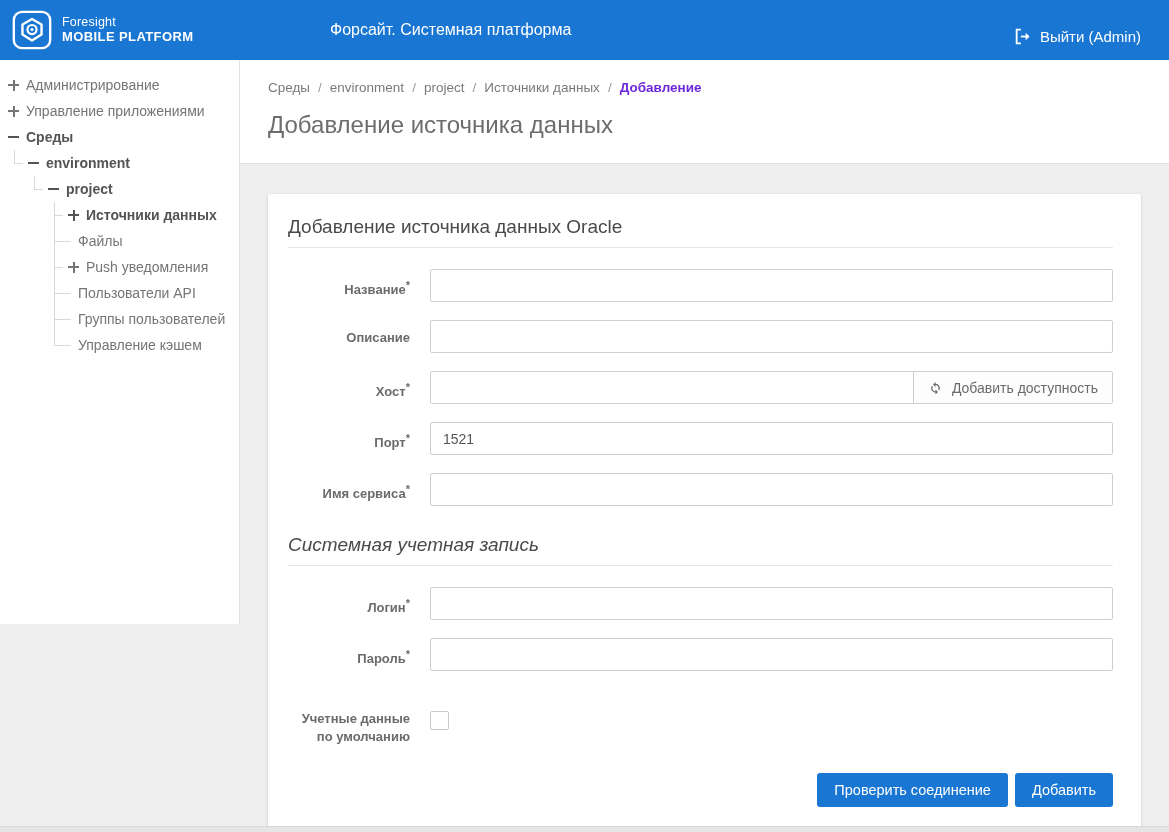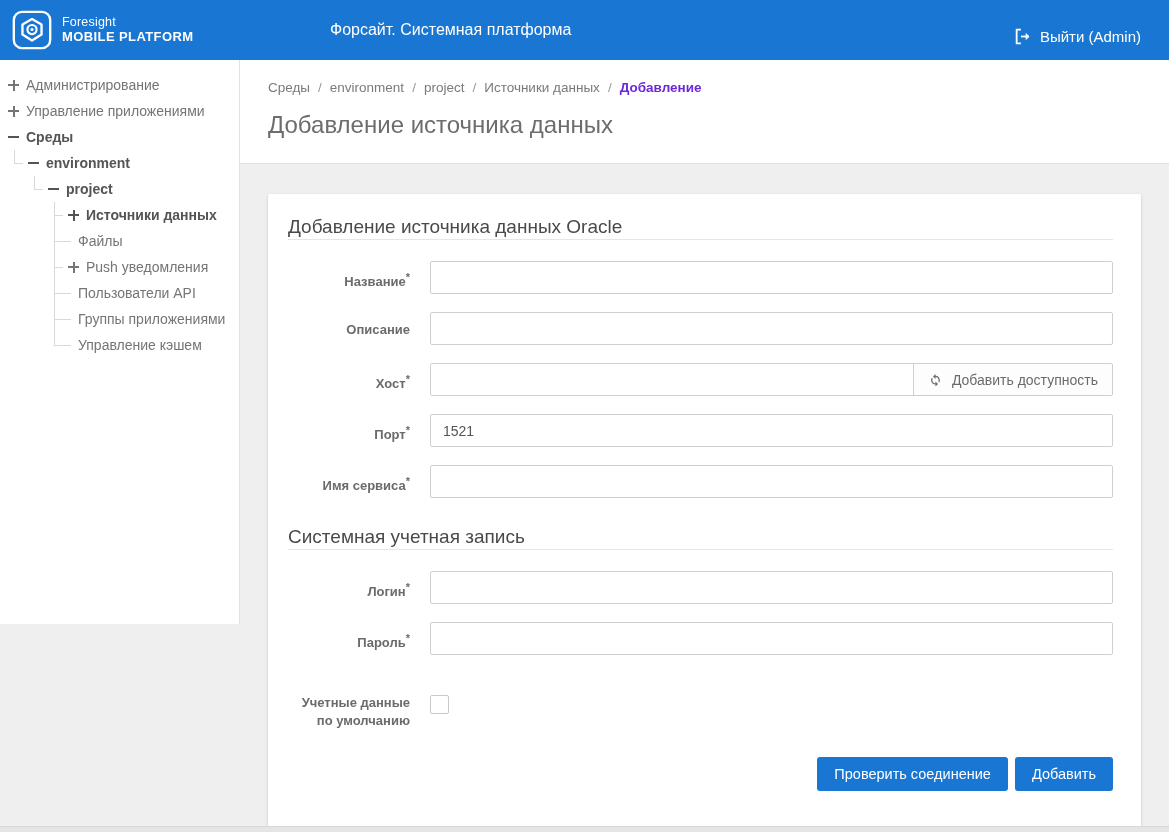--- a/index.html
+++ b/index.html
@@ -42,34 +42,34 @@
 
   
   .breadcrumb { font-size:13.5px; color:#7a7a7a; display:flex; gap:8px; align-items:center; }
   .breadcrumb .crumb { cursor:pointer; }
   .breadcrumb .sep { color:#9a9a9a; }
   .breadcrumb .current { font-weight:700; color:#6d28d9; }
   .page-title { margin-top:16px; font-size:24px; font-weight:400; color:#6d6d6d; }
 
   
   .card { background:#fff; border-radius:2px; box-shadow:0 1px 3px rgba(0,0,0,.18); padding:22px 28px 40px 20px; min-height:595px; }
-  .section-title { font-size:19px; font-weight:400; color:#4a4a4a; padding-bottom:1px; border-bottom:1px solid #e6e6e6; }
+  .section-title { font-size:19px; font-weight:400; color:#4a4a4a; padding-bottom:9px; border-bottom:1px solid #e6e6e6; }
   .section-title + .form-row { margin-top:21px; }
   .form-row { display:flex; align-items:flex-start; margin-bottom:18px; }
   .form-label { width:122px; flex:none; text-align:right; font-size:13px; font-weight:700; color:#6b6b6b; padding-top:9px; line-height:1.35; }
   .form-label sup { color:#6b6b6b; font-size:11px; }
   .form-field { flex:1; margin-left:20px; }
   .text-input { width:100%; height:33px; border:1px solid #cfcfcf; border-radius:2px; padding:0 12px; font-size:14px; color:#555; font-family:"Liberation Sans", sans-serif; background:#fff; outline:none; }
   .input-group { display:flex; border:1px solid #cfcfcf; border-radius:2px; height:33px; background:#fff; }
   .input-group .text-input { border:none; height:31px; flex:1; min-width:0; }
   .addon-btn { flex:none; display:flex; align-items:center; gap:9px; padding:0 14px; border-left:1px solid #cfcfcf; font-size:14px; color:#6b6b6b; background:#fdfdfd; cursor:pointer; white-space:nowrap; }
   .addon-btn svg { display:block; }
   .checkbox-row { margin-top:35px; margin-bottom:4px; }
   .checkbox { appearance:none; -webkit-appearance:none; width:19px; height:19px; border:1px solid #c9c9c9; border-radius:2px; background:#fff; cursor:pointer; margin-top:5px; }
-  .mt-section { margin-top:28px; }
+  .mt-section { margin-top:28px;font-style:italic; }
   .btn-row { display:flex; justify-content:flex-end; gap:7px; margin-top:28px; }
   .btn-primary { background:#1976d2; color:#fff; border:none; border-radius:3px; font-size:14.5px; font-family:"Liberation Sans", sans-serif; padding:0 17px; height:34px; cursor:pointer; }
 
   
   .hscrollbar { position:absolute; left:0; bottom:0; width:100%; height:6px; background:#e5e5e5; border-top:1px solid #d8d8d8; }
 </style>
 </head>
 <body>
 
 <div class="header">
@@ -147,21 +147,21 @@
                       <span>Push уведомления</span>
                     </div>
                   </li>
                   <li class="leaf">
                     <div class="node">
                       <span>Пользователи API</span>
                     </div>
                   </li>
                   <li class="leaf">
                     <div class="node">
-                      <span>Группы приложениями</span>
+                      <span>Группы пользователей</span>
                     </div>
                   </li>
                   <li class="leaf">
                     <div class="node">
                       <span>Управление кэшем</span>
                     </div>
                   </li>
                 </ul>
               </li>
             </ul>

